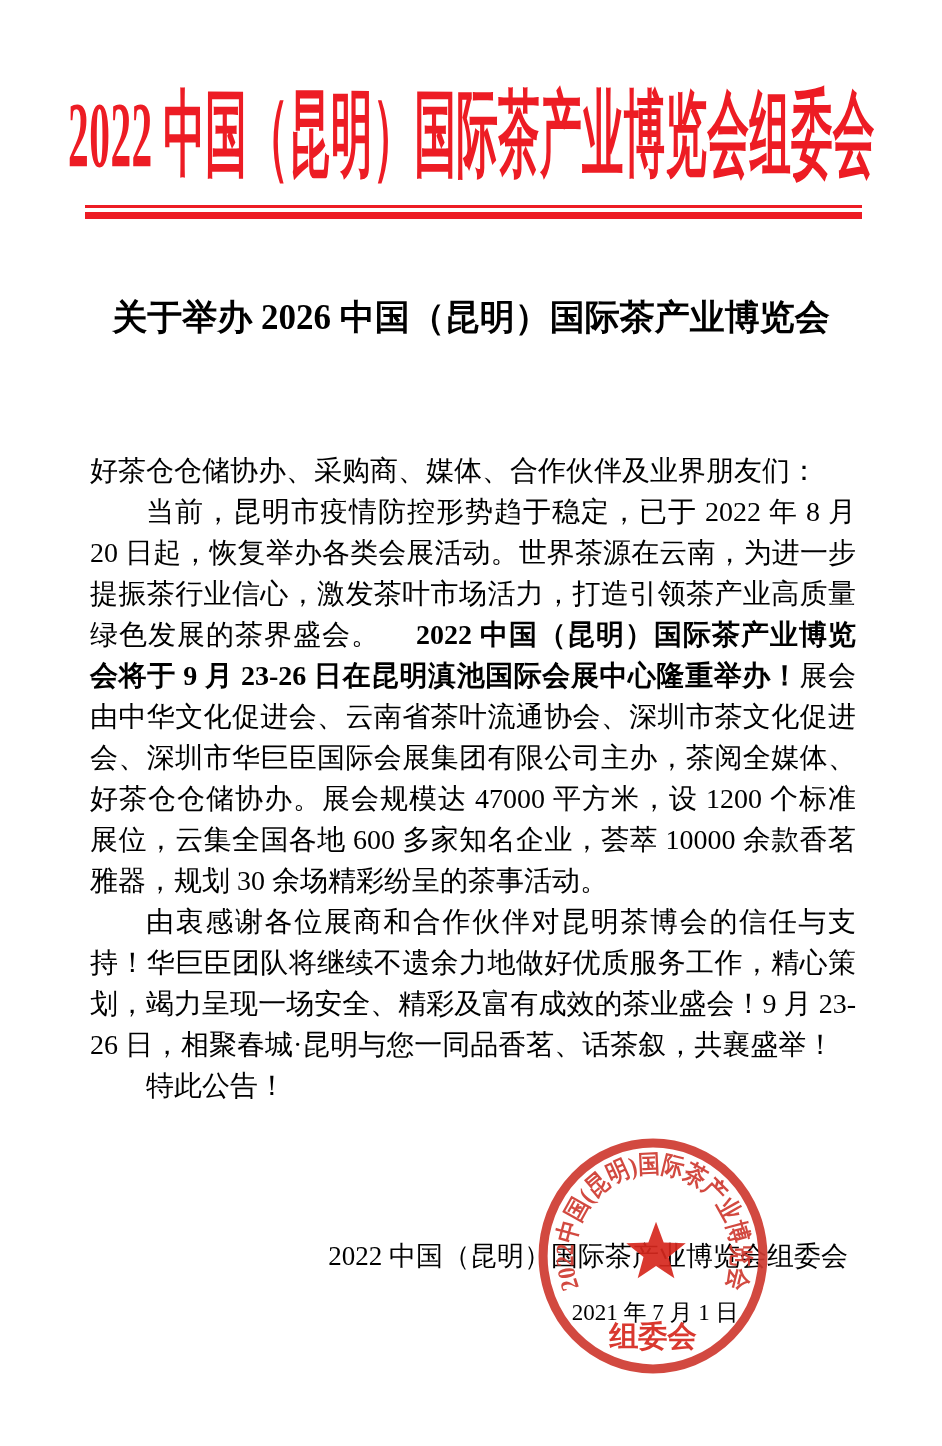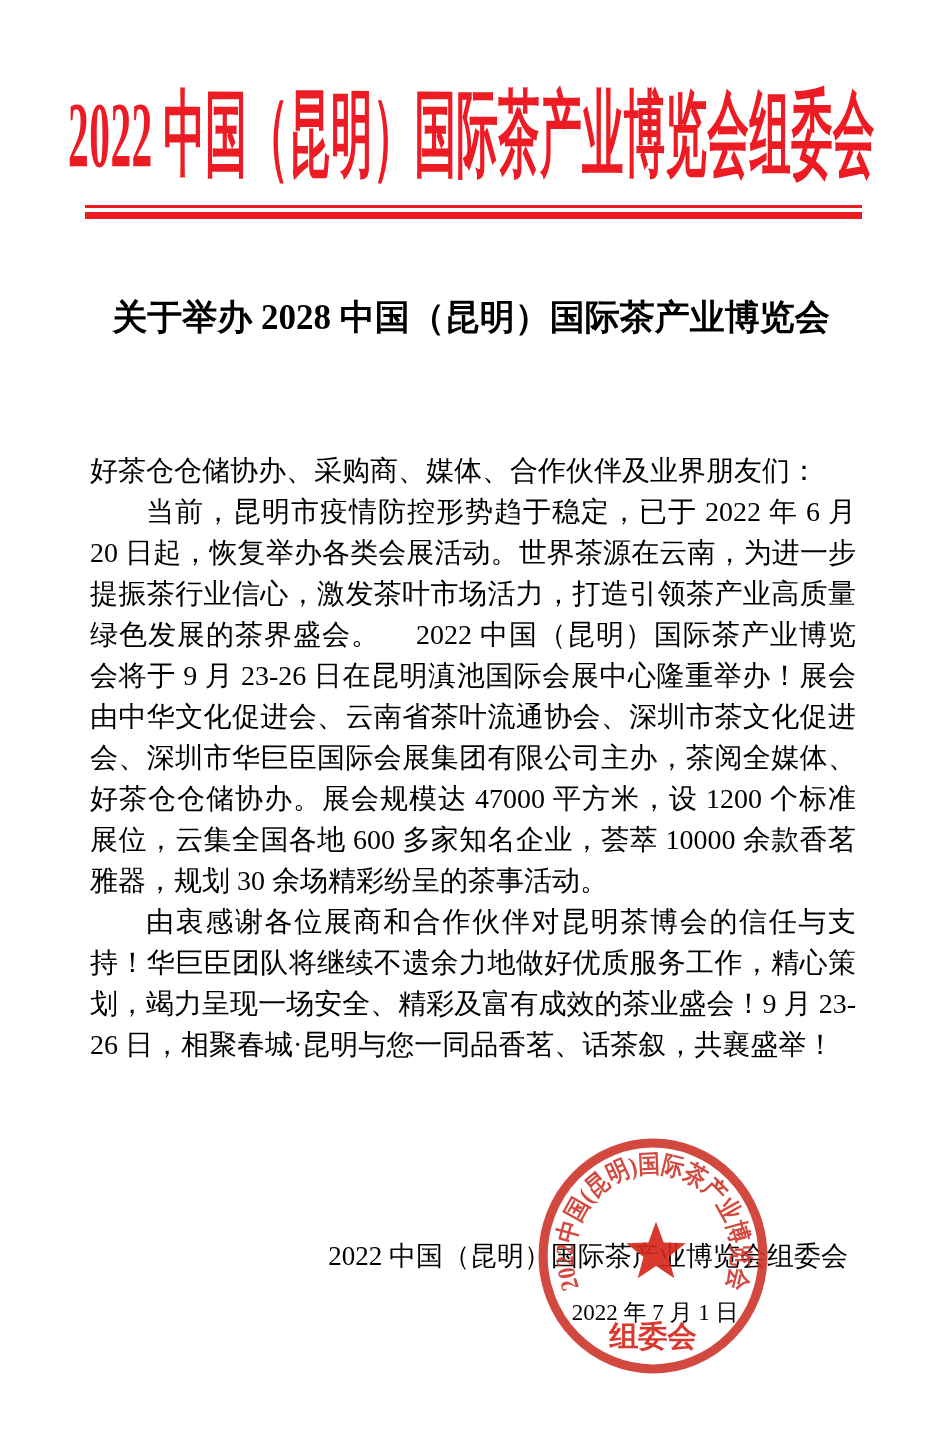--- a/index.html
+++ b/index.html
@@ -37,21 +37,21 @@
     text-align:center;font-weight:bold;font-size:35px;line-height:60px;
   }
   
   .body-text{
     position:absolute;top:450px;left:90px;width:766px;
     font-size:28px;line-height:41px;text-align:justify;
     text-justify:inter-ideograph;
   }
   .body-text p{margin:0;}
   .para{text-indent:2em;}
-  .bold-run{font-weight:normal;margin-left:36px;}
+  .bold-run{font-weight:bold;margin-left:36px;}
   
   .signature{
     position:absolute;top:1238px;left:0;width:942px;
     text-align:right;padding-right:94px;font-size:27px;
   }
   .date{
     position:absolute;top:1297px;left:520px;width:270px;
     text-align:center;font-size:23px;
   }
   
@@ -67,31 +67,32 @@
 <div class="page">
 
   <div class="letterhead">
     <div class="letterhead-text">2022 中国（昆明）国际茶产业博览会组委会</div>
   </div>
 
   <div class="rule-thin"></div>
   <div class="rule-thick"></div>
 
   <div class="doc-title">
-    <div>关于举办 2028 中国（昆明）国际茶产业博览会</div>
+    <div>关于举办 2026 中国（昆明）国际茶产业博览会</div>
   </div>
 
   <div class="body-text">
     <p class="salutation">好茶仓仓储协办、采购商、媒体、合作伙伴及业界朋友们：</p>
-    <p class="para"><span>当前，昆明市疫情防控形势趋于稳定，已于 2022 年 6 月 20 日起，恢复举办各类会展活动。世界茶源在云南，为进一步提振茶行业信心，激发茶叶市场活力，打造引领茶产业高质量绿色发展的茶界盛会。</span><span class="bold-run">2022 中国（昆明）国际茶产业博览会将于 9 月 23-26 日在昆明滇池国际会展中心隆重举办！</span><span>展会由中华文化促进会、云南省茶叶流通协会、深圳市茶文化促进会、深圳市华巨臣国际会展集团有限公司主办，茶阅全媒体、好茶仓仓储协办。展会规模达 47000 平方米，设 1200 个标准展位，云集全国各地 600 多家知名企业，荟萃 10000 余款香茗雅器，规划 30 余场精彩纷呈的茶事活动。</span></p>
+    <p class="para"><span>当前，昆明市疫情防控形势趋于稳定，已于 2022 年 8 月 20 日起，恢复举办各类会展活动。世界茶源在云南，为进一步提振茶行业信心，激发茶叶市场活力，打造引领茶产业高质量绿色发展的茶界盛会。</span><span class="bold-run">2022 中国（昆明）国际茶产业博览会将于 9 月 23-26 日在昆明滇池国际会展中心隆重举办！</span><span>展会由中华文化促进会、云南省茶叶流通协会、深圳市茶文化促进会、深圳市华巨臣国际会展集团有限公司主办，茶阅全媒体、好茶仓仓储协办。展会规模达 47000 平方米，设 1200 个标准展位，云集全国各地 600 多家知名企业，荟萃 10000 余款香茗雅器，规划 30 余场精彩纷呈的茶事活动。</span></p>
     <p class="para">由衷感谢各位展商和合作伙伴对昆明茶博会的信任与支持！华巨臣团队将继续不遗余力地做好优质服务工作，精心策划，竭力呈现一场安全、精彩及富有成效的茶业盛会！9 月 23-26 日，相聚春城·昆明与您一同品香茗、话茶叙，共襄盛举！</p>
+    <p class="para">特此公告！</p>
   </div>
 
   <div class="signature">2022 中国（昆明）国际茶产业博览会组委会</div>
-  <div class="date">2022 年 7 月 1 日</div>
+  <div class="date">2021 年 7 月 1 日</div>
 
   <svg class="seal" viewBox="0 0 232 238" xmlns="http://www.w3.org/2000/svg">
     <ellipse cx="116" cy="119" rx="109" ry="112" fill="none" stroke="#cf3a30" stroke-width="9"></ellipse>
     <path id="sealArc" d="M 42.7 150.1 A 79 83 0 1 1 190.2 147.4" fill="none"></path>
     <text font-size="25" font-weight="bold" fill="#cf3a30">
       <textPath href="#sealArc" startOffset="0" textLength="318" lengthAdjust="spacingAndGlyphs">2022中国(昆明)国际茶产业博览会</textPath>
     </text>
     <polygon fill="#d6281e" points="119,85 126.6,105.5 148.5,106.4 131.4,120 137.2,141.1 119,129 100.8,141.1 106.6,120 89.5,106.4 111.4,105.5"></polygon>
     <text x="116" y="208" text-anchor="middle" font-size="29" font-weight="bold" fill="#d6281e">组委会</text>
   </svg>

